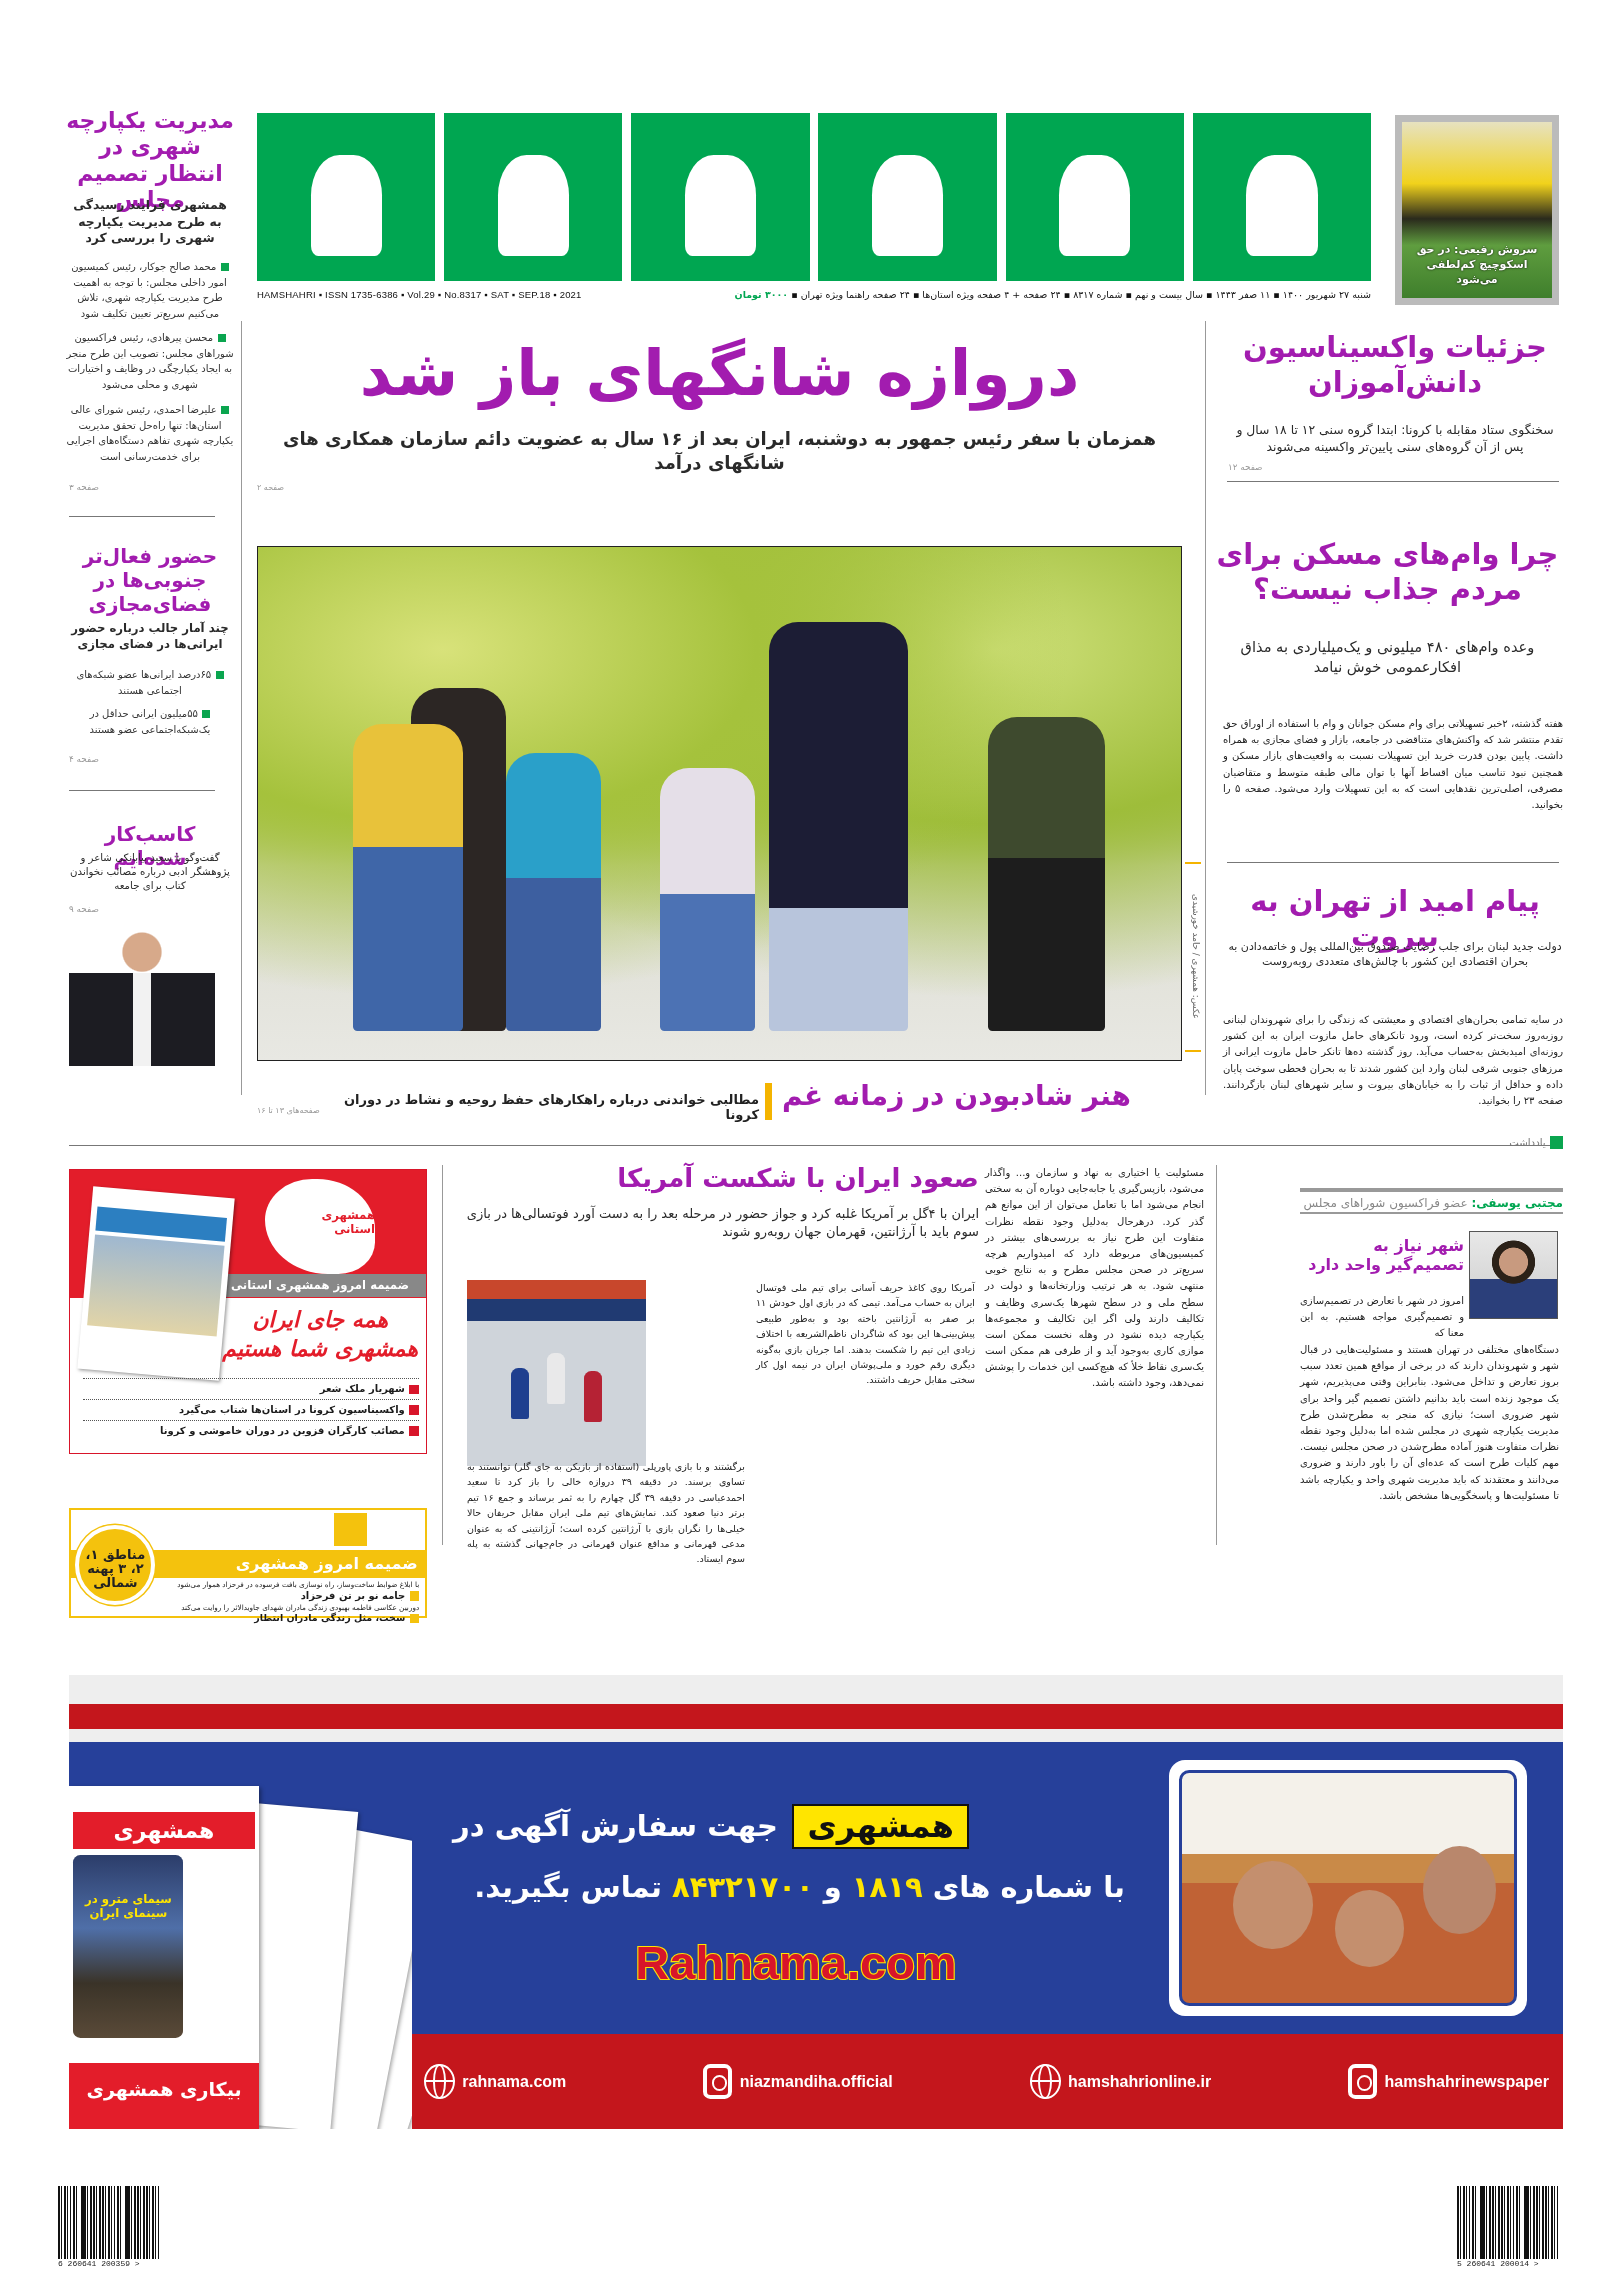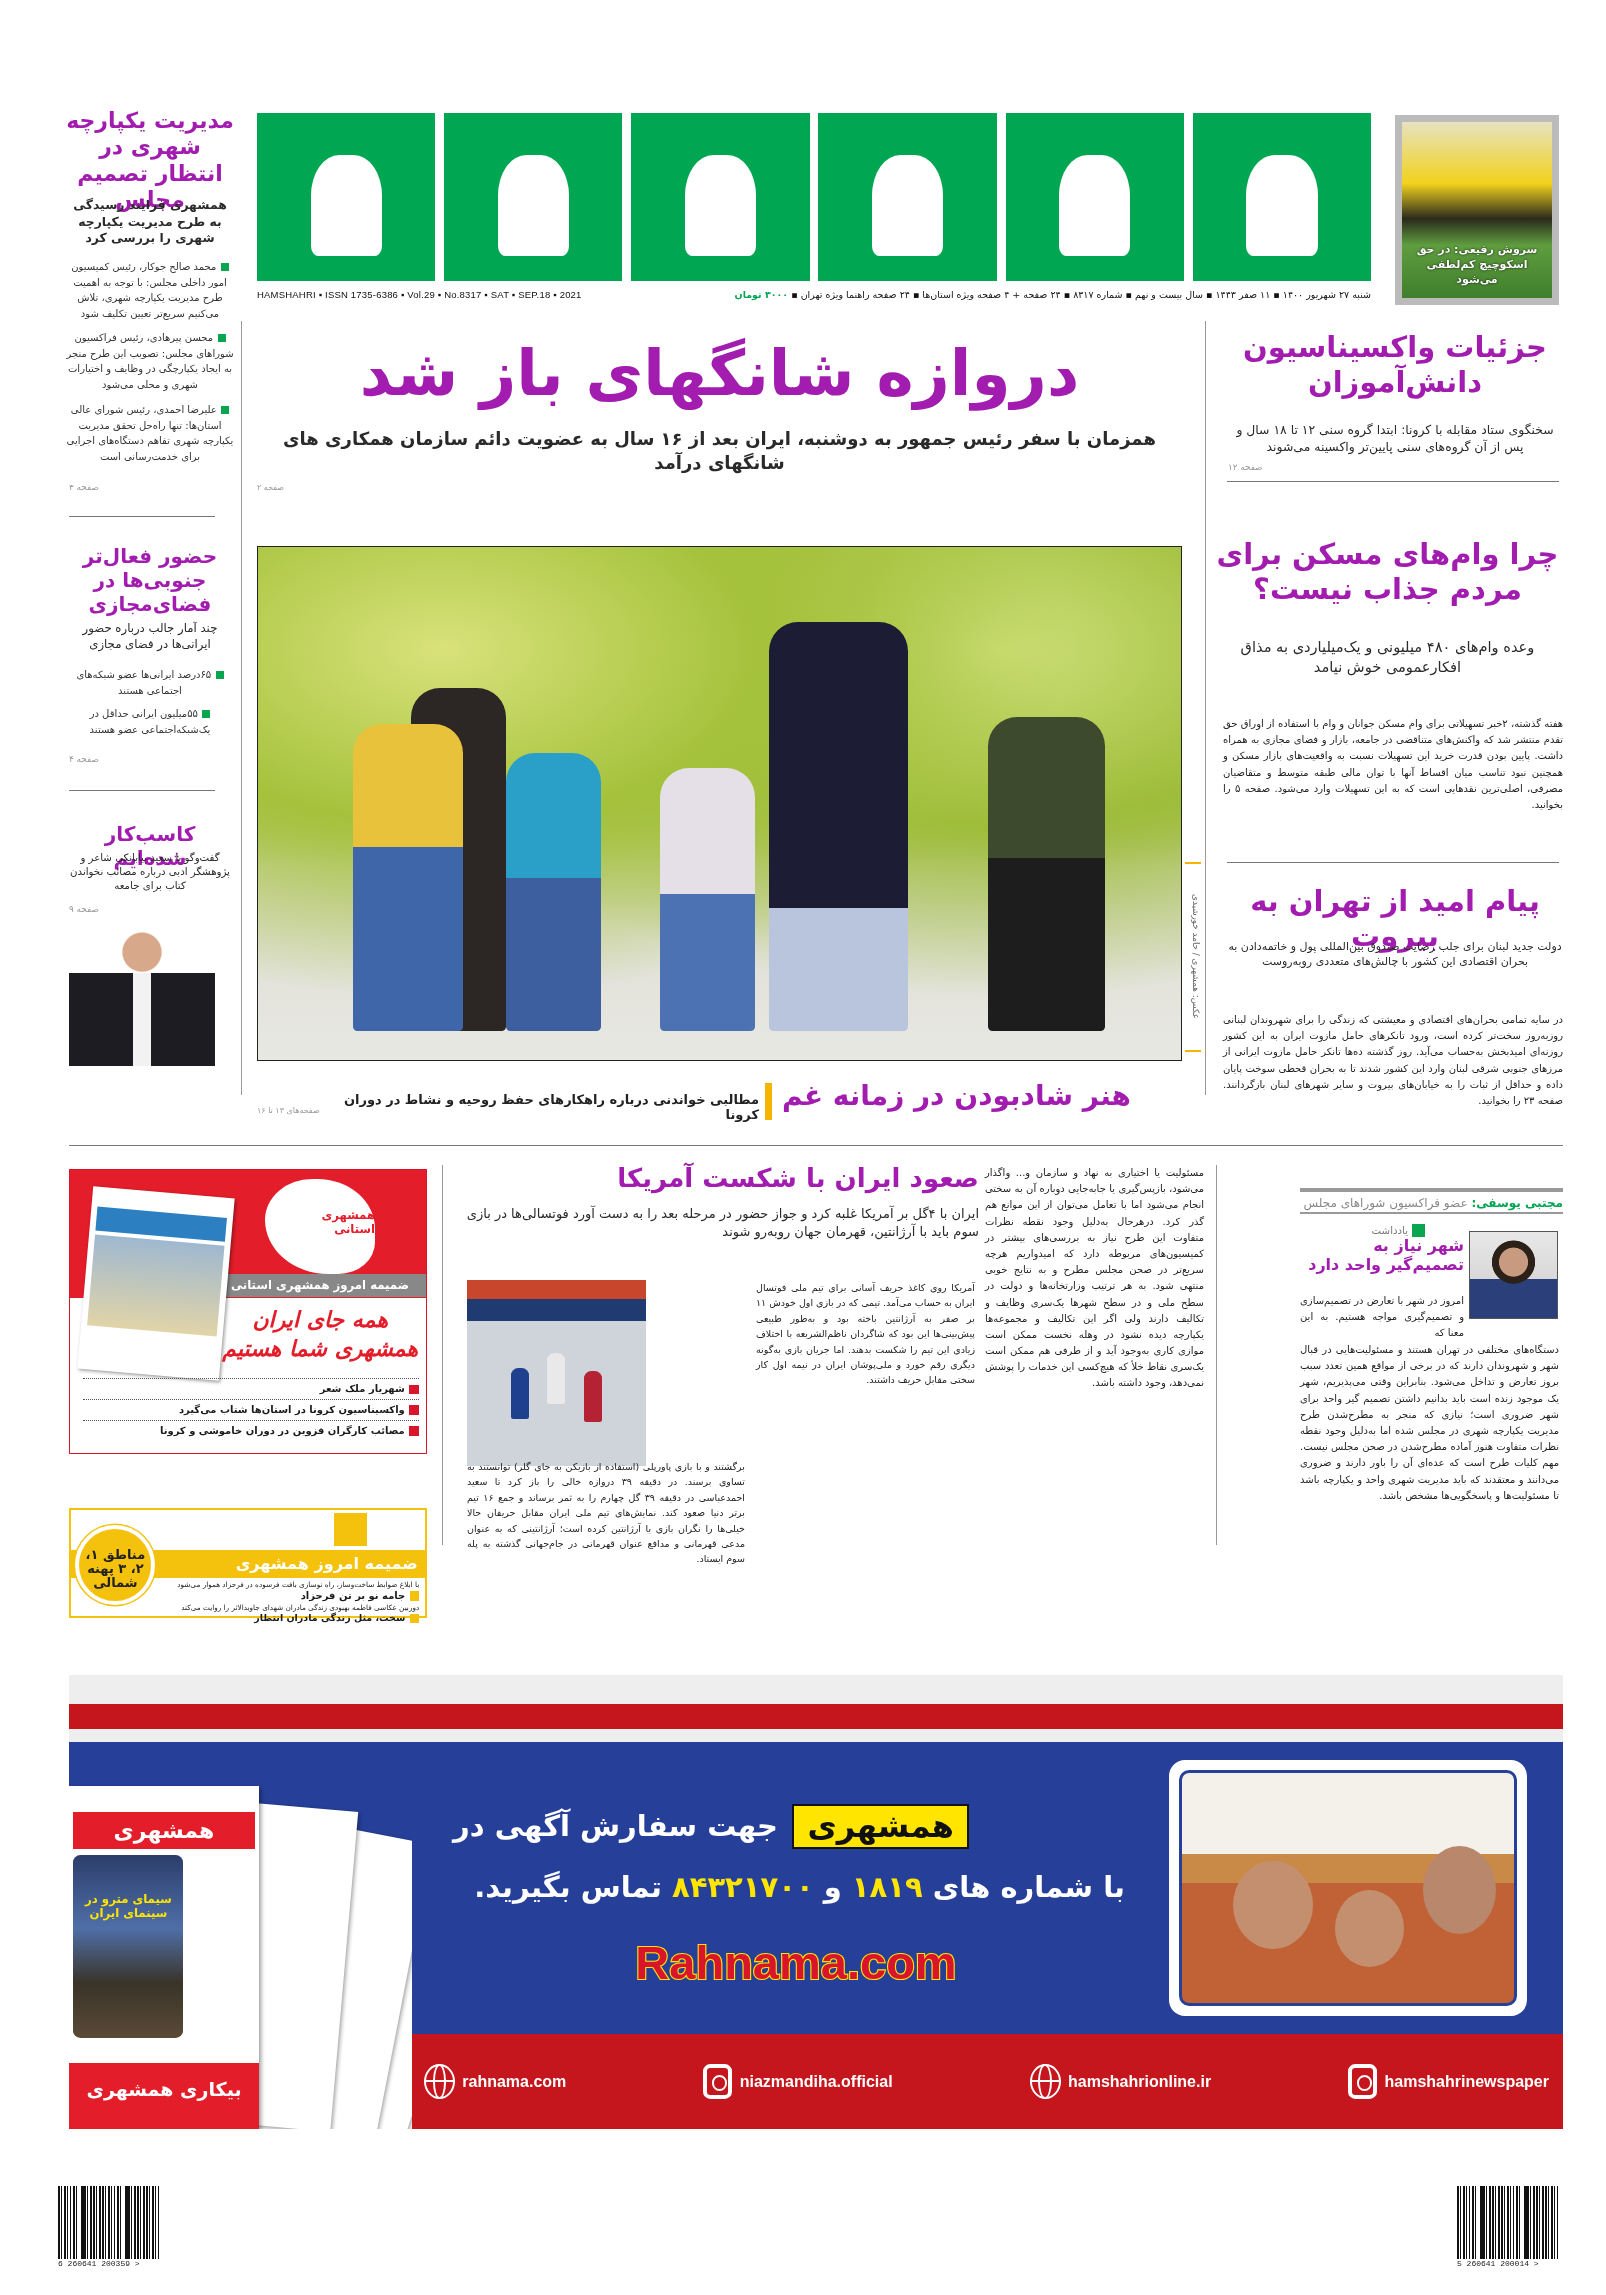--- a/index.html
+++ b/index.html
@@ -48,21 +48,21 @@
 
 
 #lc1-hl{left:66px;top:108px;width:168px;font-size:22px}
 #lc1-sub{left:66px;top:197px;width:168px;font-size:12.4px;font-weight:bold}
 .lc-bul{font-size:10px;color:#333;text-align:center;line-height:1.55}
 #lc1-b1{left:66px;top:259px;width:168px}
 #lc1-b2{left:66px;top:330px;width:168px}
 #lc1-b3{left:66px;top:402px;width:168px}
 #lc1-pg{left:69px;top:482px}
 #lc2-hl{left:66px;top:544px;width:168px;font-size:20px}
-#lc2-sub{left:66px;top:621px;width:168px;font-size:11.7px;font-weight:normal}
+#lc2-sub{left:66px;top:621px;width:168px;font-size:11.7px;font-weight:bold}
 #lc2-b1{left:66px;top:667px;width:168px}
 #lc2-b2{left:66px;top:706px;width:168px}
 #lc2-pg{left:69px;top:754px}
 #lc3-hl{left:66px;top:822px;width:168px;font-size:20px}
 #lc3-sub{left:66px;top:851px;width:168px;font-size:10.2px}
 #lc3-pg{left:69px;top:904px}
 #lc3-photo{left:69px;top:920px;width:146px;height:146px;background:radial-gradient(circle at 50% 22%,#d7a98a 0 14%,transparent 15%),linear-gradient(180deg,transparent 36%,#1c1c22 36%,#1c1c22 100%);}
 #lc3-photo:after{content:"";position:absolute;left:64px;top:53px;width:17.5px;height:93px;background:#f2f2f2}
 
 
@@ -70,21 +70,21 @@
 #rc1-sub{left:1227px;top:422px;width:336px;font-size:12.4px}
 #rc1-pg{left:1228px;top:462px}
 #rc2-hl{left:1212px;top:537px;width:351px;font-size:29px}
 #rc2-sub{left:1212px;top:637px;width:351px;font-size:14.6px}
 #rc2-body{left:1223px;top:716px;width:340px;font-size:10px}
 #rc3-hl{left:1227px;top:884px;width:336px;font-size:29px}
 #rc3-sub{left:1227px;top:940px;width:336px;font-size:11px}
 #rc3-body{left:1223px;top:1012px;width:340px;font-size:10px}
 
 
-#note-tag{left:1234px;top:1224px;width:329px;font-size:10.2px;color:#777;text-align:center}
+#note-tag{left:1234px;top:1136px;width:329px;font-size:10.2px;color:#777;text-align:right}
 #note-bar1{left:1300px;top:1188px;width:263px;height:3.7px;background:#999}
 #note-author{left:1300px;top:1196px;width:263px;font-size:12px;text-align:right;color:#888}
 #note-author b{color:#00a651}
 #note-bar2{left:1300px;top:1212px;width:263px;height:1.5px;background:#999}
 #note-photo{left:1469px;top:1231px;width:89px;height:88px;border:0.7px solid #555;background:radial-gradient(circle at 50% 35%,#c89a7f 0 20%,#2b2118 21% 30%,transparent 31%),linear-gradient(180deg,#e8e8e8 0,#d8d8d8 55%,#2b3f7a 55%)}
 #note-hl{left:1300px;top:1236px;width:164px;font-size:16px;text-align:right}
 #note-body1{left:1300px;top:1293px;width:164px;font-size:10px}
 #note-body2{left:1300px;top:1342px;width:259px;font-size:10px}
 #mid-col{left:985px;top:1165px;width:219px;font-size:10px}
 #mid-vrule{left:1216px;top:1165px;height:380px}

